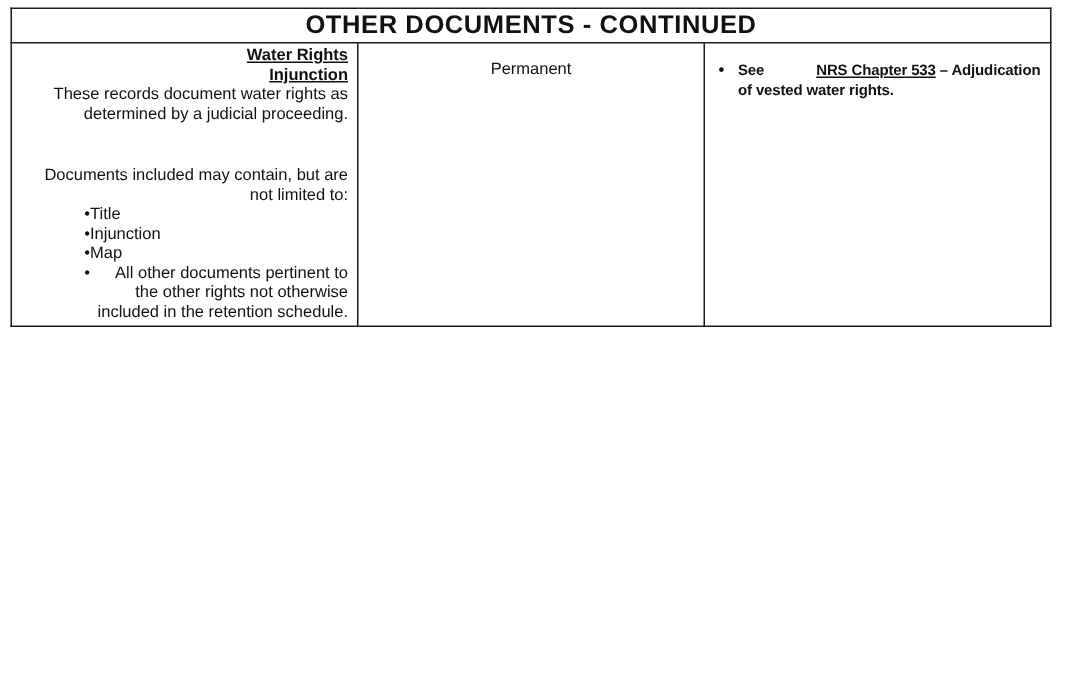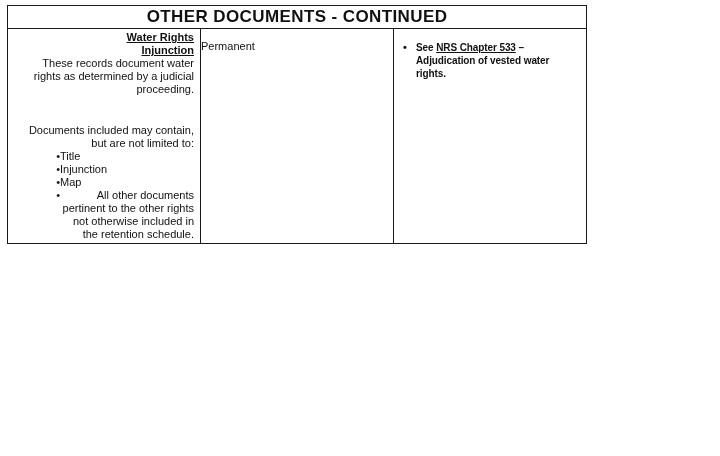--- a/index.html
+++ b/index.html
@@ -6,21 +6,21 @@
   html, body {
     width: 720px; height: 456px;
     background: #ffffff;
     font-family: "Liberation Sans", sans-serif;
     color: #111111;
     overflow: hidden;
   }
   .doc-table {
     border-collapse: collapse;
     table-layout: fixed;
-    width: 580px;
+    width: 694px;
     margin: 5px 0 0 7px;
   }
   .doc-table td {
     border: 1.5px solid #1a1a1a;
     vertical-align: top;
     padding: 0;
   }
   .col1 { width: 298px; text-align: right; }
   .col2 { width: 145px; }
   .col3 { width: 262px; }
@@ -57,32 +57,33 @@
 
   .bullet-item {
     display: flex;
     align-items: flex-start;
   }
   .record-cell .bullet-item { padding-left: 26px; }
   .record-cell .bullet { width: 21px; flex: 0 0 21px; }
   .bullet { font-size: 11px; }
 
   .retention-cell {
+    text-align: center;
     padding-top: 11px !important;
   }
 
   .citation-cell {
     padding: 12px 6px 0 7px !important;
     font-weight: bold;
     font-size: 10px;
     line-height: 13px;
     letter-spacing: -0.1px;
   }
   .citation-cell .bullet { width: 15px; flex: 0 0 15px; padding-left: 2px; }
-  .cit-link { text-decoration: underline; }
+  .cit-link { text-decoration: underline; margin-left: 32px; }
 </style>
 </head>
 <body>
 
 <table class="doc-table">
   <tbody>
       <tr>
     <td colspan="3" class="title-cell">OTHER DOCUMENTS - CONTINUED</td>
   </tr>
   <tr>

